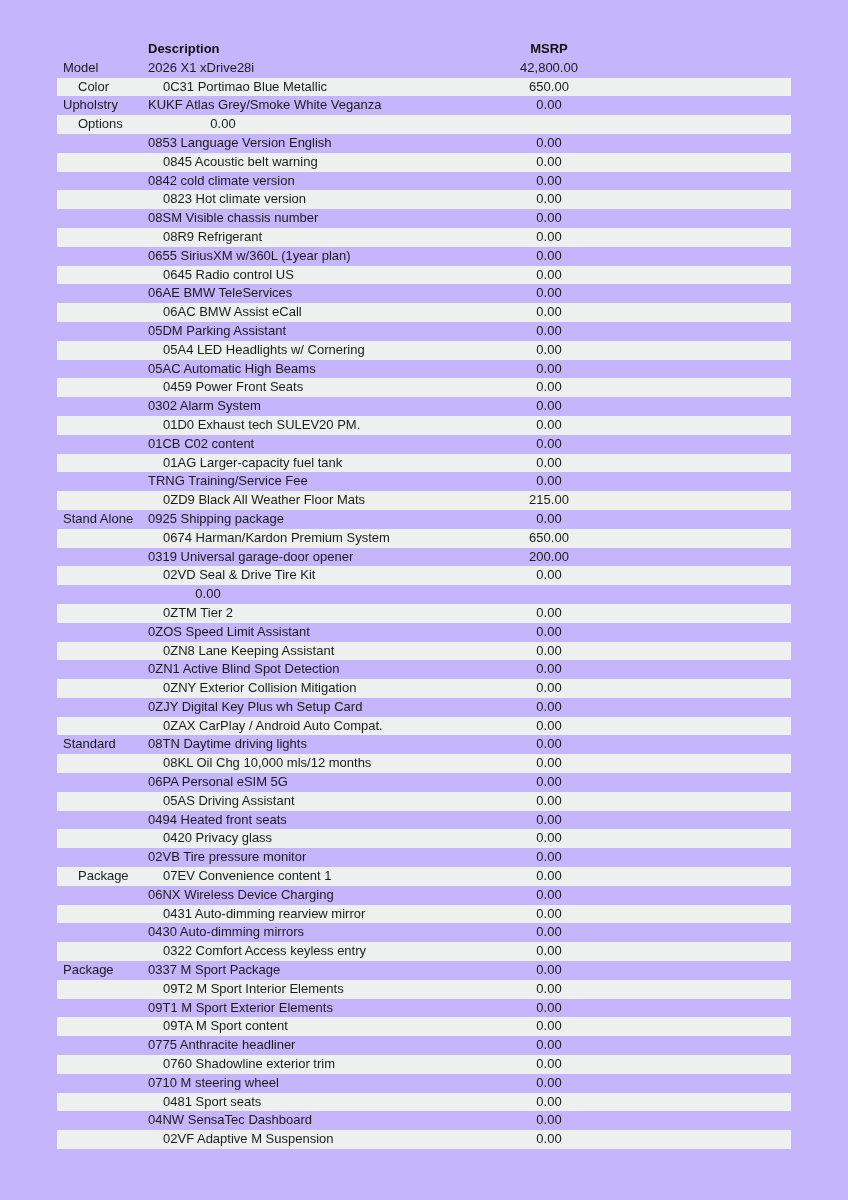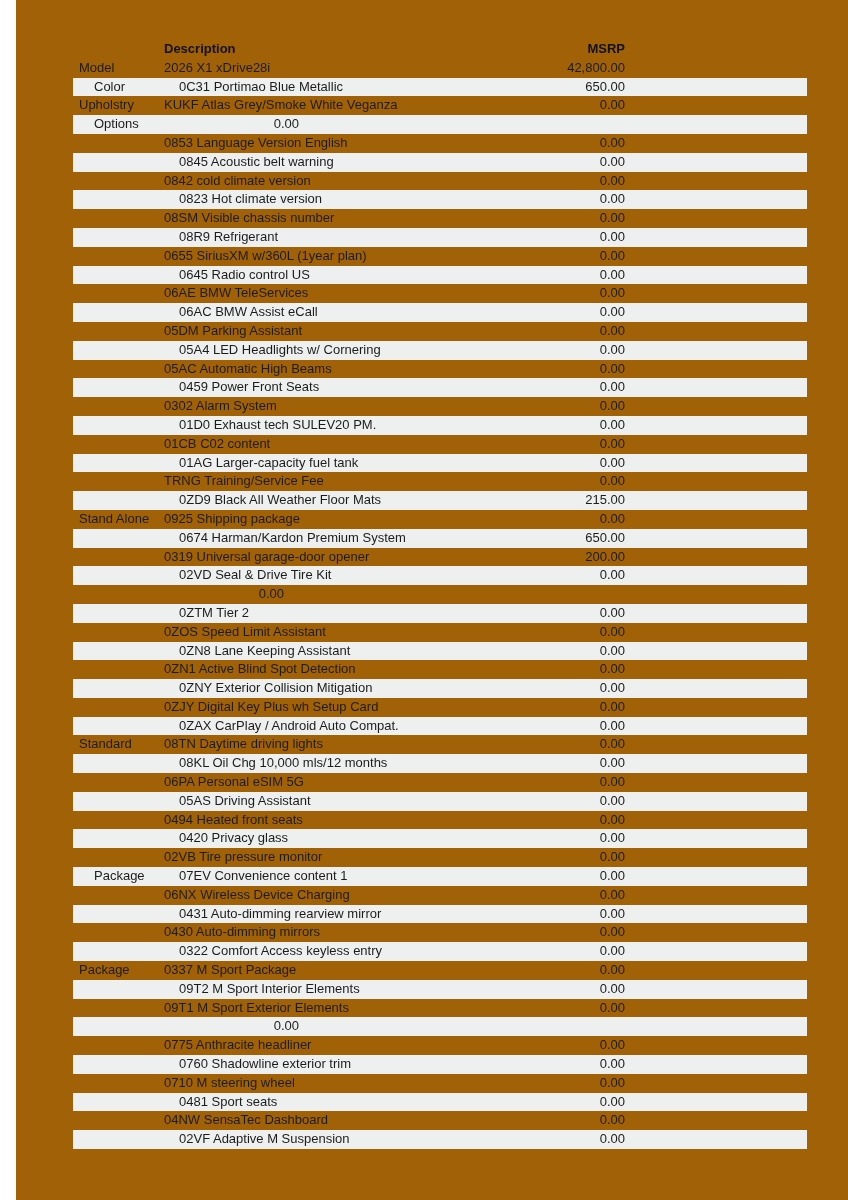--- a/index.html
+++ b/index.html
@@ -6,39 +6,39 @@
   body {
     width: 848px;
     height: 1200px;
     background: #ffffff;
     font-family: "Liberation Sans", sans-serif;
     font-size: 13px;
     color: #1c1c1c;
     position: relative;
     overflow: hidden;
   }
-  .sheet { position: absolute; inset: 0; background: #a16207; margin-left: 16px; }
+  .sheet { position: absolute; inset: 0; background: #c4b5fd; }
   .spec-table {
     position: absolute;
     left: 57px;
     top: 40px;
     width: 734px;
   }
   .row {
     display: flex;
     height: 18.8px;
     line-height: 18.8px;
     align-items: center;
     white-space: nowrap;
   }
   .row.stripe { background: var(--stripe, #eef0ef); padding-left: 15px; }
   .cell { overflow: hidden; }
   .cat  { width: 91px; padding-left: 6px; box-sizing: border-box; flex: none; }
   .desc { flex: 1; }
-  .msrp { width: 120px; text-align: right; flex: none; }
+  .msrp { width: 120px; text-align: center; flex: none; }
   .spacer { width: 182px; flex: none; }
   .header-row .desc, .header-row .msrp { font-weight: bold; color: #111; }
 </style>
 </head>
 <body style="color: rgb(28, 28, 28);">
 
 <div class="sheet">
   <div class="spec-table">
     <div class="row header-row">
       <div class="cell cat"></div>
@@ -346,20 +346,21 @@
           <div class="cell spacer"></div>
         </div>
         <div class="row">
           <div class="cell cat"></div>
           <div class="cell desc">09T1 M Sport Exterior Elements</div>
           <div class="cell msrp">0.00</div>
           <div class="cell spacer"></div>
         </div>
         <div class="row stripe">
           <div class="cell cat"></div>
+          <div class="cell desc">09TA M Sport content</div>
           <div class="cell msrp">0.00</div>
           <div class="cell spacer"></div>
         </div>
         <div class="row">
           <div class="cell cat"></div>
           <div class="cell desc">0775 Anthracite headliner</div>
           <div class="cell msrp">0.00</div>
           <div class="cell spacer"></div>
         </div>
         <div class="row stripe">

